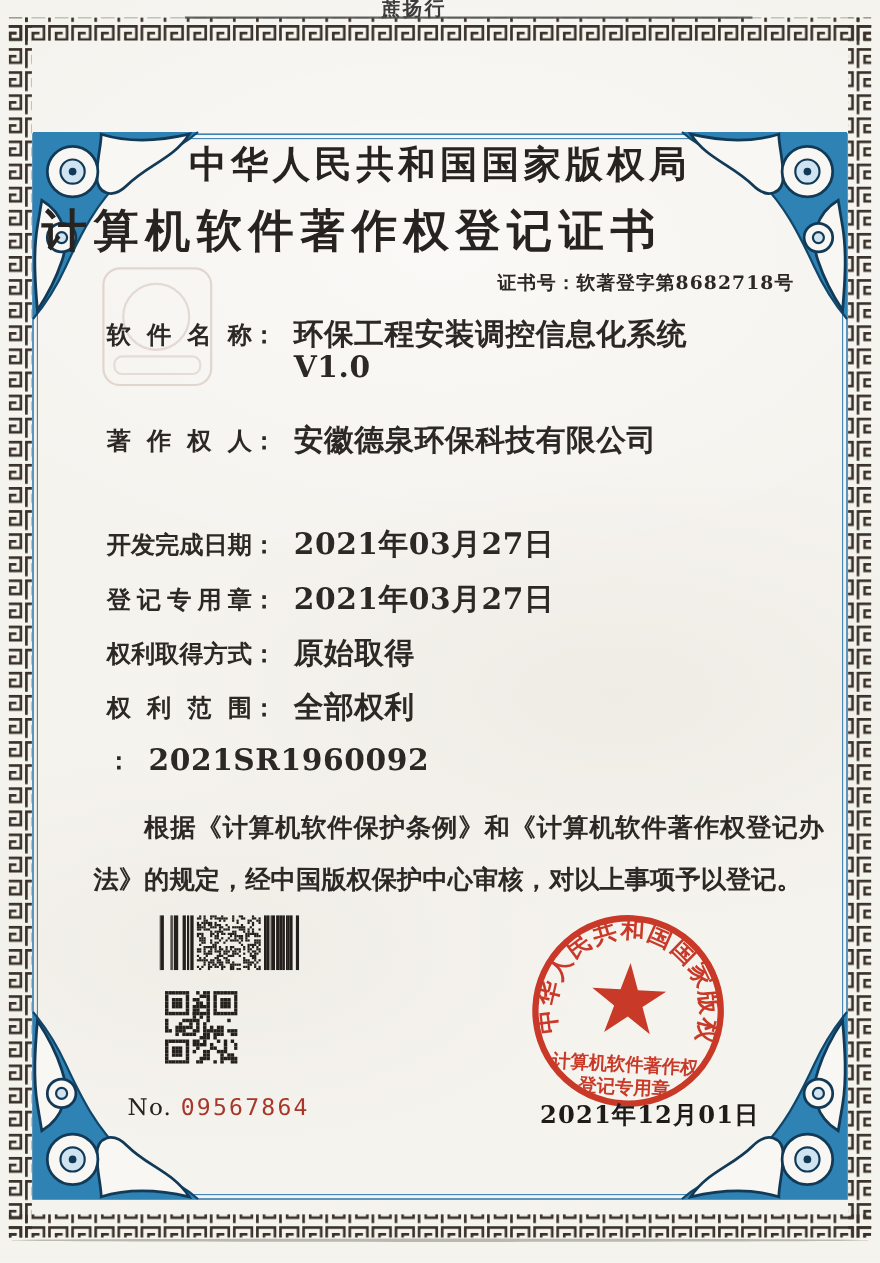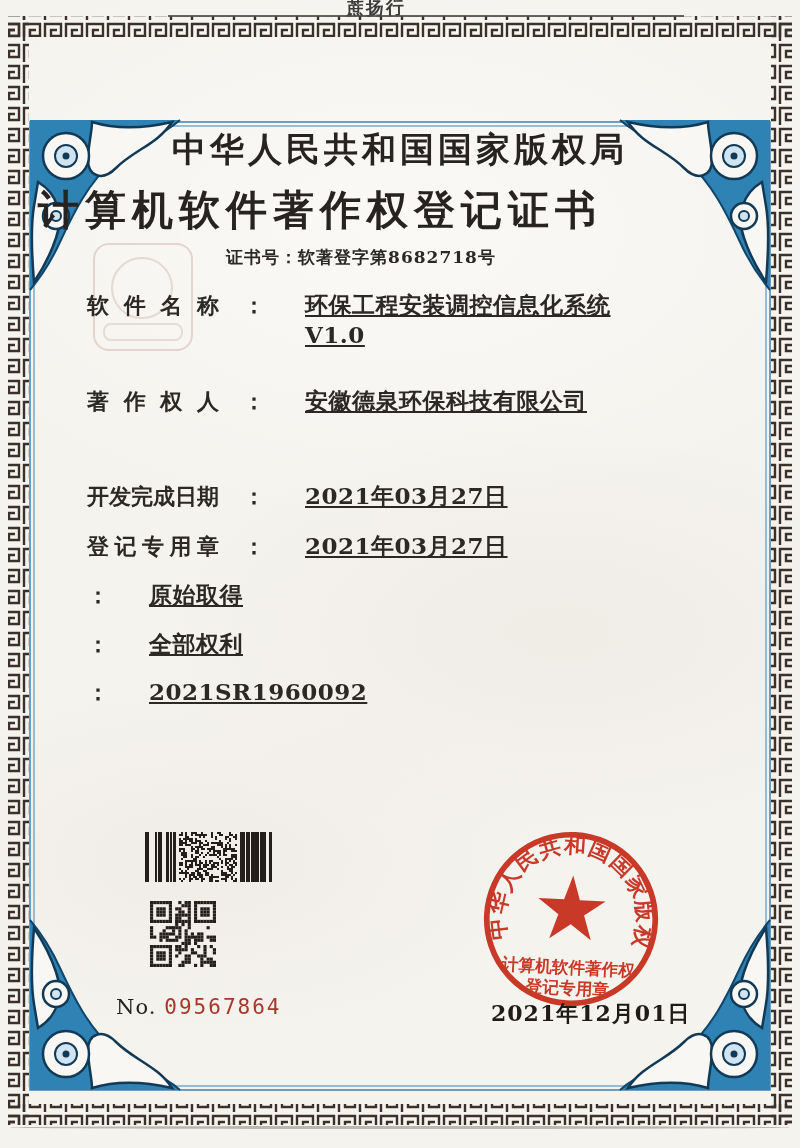--- a/index.html
+++ b/index.html
@@ -25,42 +25,42 @@
   .hand-line{position:absolute;top:15px;left:168px;width:516px;height:2px;background:#4c4a46;opacity:.85;}
   .authority{
     position:absolute;top:127px;left:0;width:800px;text-align:center;
     font-size:34px;font-weight:bold;color:#262320;letter-spacing:4px;
   }
   .cert-title{
     position:absolute;top:183px;left:0;width:640px;text-align:center;
     font-size:41px;font-weight:bold;color:#262320;letter-spacing:6px;
   }
   .cert-no-line{
-    position:absolute;top:246px;left:0;width:722px;text-align:center;
+    position:absolute;top:246px;left:0;width:722px;text-align:right;
     font-size:17px;font-weight:bold;color:#2b2825;letter-spacing:1px;
   }
   .emboss{
     position:absolute;left:93px;top:243px;width:96px;height:104px;
     border:2px solid rgba(203,182,172,0.5);border-radius:16px;
   }
   .emboss .ecirc{
     position:absolute;left:16px;top:12px;width:58px;height:58px;border-radius:50%;
     border:2px solid rgba(203,182,172,0.45);
   }
   .emboss .edots{
     position:absolute;left:8px;bottom:8px;width:76px;height:14px;border-radius:8px;
     border:2px solid rgba(203,182,172,0.4);
   }
-  .field{position:absolute;left:87px;display:flex;align-items:flex-start;color:#2b2825;gap:24px;}
+  .field{position:absolute;left:97px;display:flex;align-items:flex-start;color:#2b2825;}
   .flabel{
     display:inline-block;width:132px;font-size:22px;font-weight:bold;
     text-align:justify;text-align-last:justify;line-height:30px;
   }
   .fcolon{font-size:22px;font-weight:bold;line-height:30px;}
-  .fvalue{margin-left:16px;font-size:23px;font-weight:bold;line-height:30px;letter-spacing:0.5px;text-decoration:underline;}
+  .fvalue{margin-left:16px;font-size:27px;font-weight:bold;line-height:30px;letter-spacing:0.5px;}
   .fvalue .v2{display:block;}
   .paragraph{
     position:absolute;left:85px;top:729px;width:664px;
     font-size:23px;font-weight:bold;color:#2b2825;line-height:47px;
     text-indent:2em;text-align:justify;
   }
   .barcode{position:absolute;left:145px;top:832px;width:127px;height:50px;}
   .qrcode{position:absolute;left:150px;top:901px;width:66px;height:66px;}
   .no-line{position:absolute;left:116px;top:995px;font-size:21px;font-weight:normal;letter-spacing:1px;}
   .no-label{color:#25221f;}
@@ -135,32 +135,35 @@
     <span class="flabel">开发完成日期</span>
       <span class="fcolon">：</span>
     <span class="fvalue">2021年03月27日</span>
   </div>
   <div class="field" style="top:531px">
     <span class="flabel">登记专用章</span>
       <span class="fcolon">：</span>
     <span class="fvalue">2021年03月27日</span>
   </div>
   <div class="field" style="top:580px">
+    <span class="flabel">权利取得方式</span>
       <span class="fcolon">：</span>
     <span class="fvalue">原始取得</span>
   </div>
   <div class="field" style="top:629px">
+    <span class="flabel">权利范围</span>
       <span class="fcolon">：</span>
     <span class="fvalue">全部权利</span>
   </div>
   <div class="field" style="top:677px">
       <span class="fcolon">：</span>
     <span class="fvalue">2021SR1960092</span>
   </div>
 
+  <div class="paragraph">根据《计算机软件保护条例》和《计算机软件著作权登记办法》的规定，经中国版权保护中心审核，对以上事项予以登记。</div>
 
   <div class="barcode"><svg viewBox="0 0 127 50" width="127" height="50">
         <rect x="0" y="0" width="1" height="50" fill="#241f1c"></rect>
         <rect x="1" y="0" width="3" height="50" fill="#241f1c"></rect>
         <rect x="10" y="0" width="1" height="50" fill="#241f1c"></rect>
         <rect x="11" y="0" width="1" height="50" fill="#241f1c"></rect>
         <rect x="13" y="0" width="2" height="50" fill="#241f1c"></rect>
         <rect x="15" y="0" width="2" height="50" fill="#241f1c"></rect>
         <rect x="21" y="0" width="3" height="50" fill="#241f1c"></rect>
         <rect x="25" y="0" width="2" height="50" fill="#241f1c"></rect>

